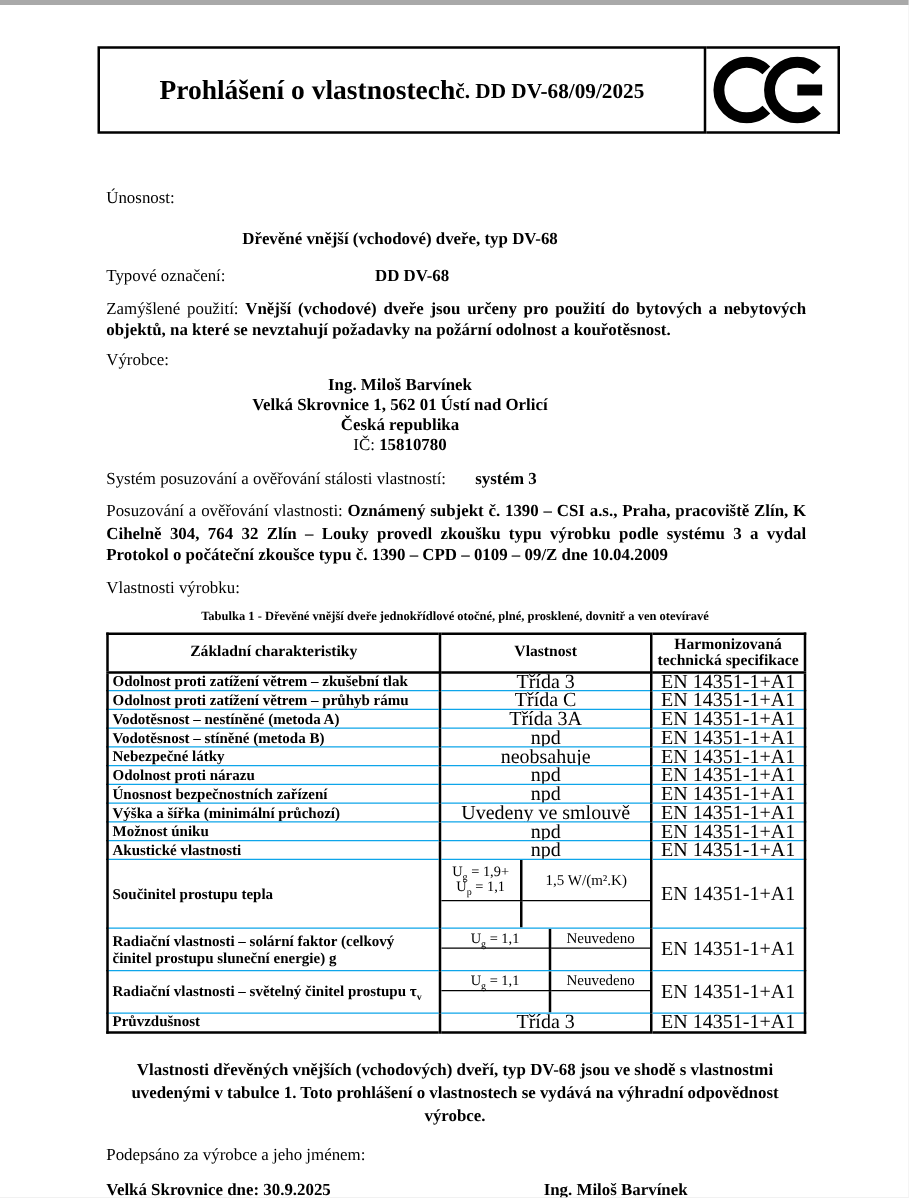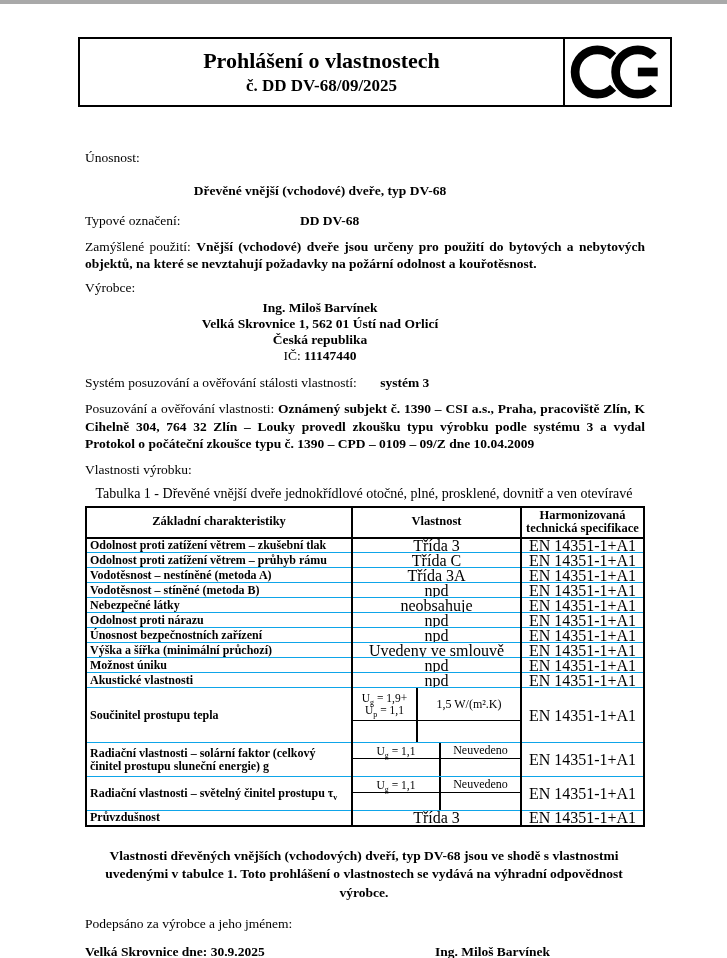--- a/index.html
+++ b/index.html
@@ -11,21 +11,21 @@
     border-top:4px solid #a9a9a9;
     box-sizing:border-box;
     font-family:"Liberation Serif","DejaVu Serif",serif;
     color:#000;
     overflow:hidden;
   }
   
   .header { position:absolute; top:33px; left:78px; display:flex; }
   .title-box {
     width:487px; height:70px; border:2px solid #000; box-sizing:border-box;
-    display:flex; flex-direction:column; align-items:center; justify-content:center;
+    display:flex; flex-direction:row; align-items:center; justify-content:center;
   }
   .title-main { font-size:22px; font-weight:bold; }
   .title-sub  { font-size:17px; font-weight:bold; margin-top:2px; }
   .ce-box {
     width:107px; height:70px; border:2px solid #000; border-left:none; box-sizing:border-box;
     display:flex; align-items:center; justify-content:center;
   }
   
   .doc-body { position:absolute; top:103px; left:85px; width:560px; font-size:13.5px; line-height:17px; }
   .p-product  { margin:42px 0 0 0; }
@@ -33,21 +33,21 @@
   .type-row   { margin:13px 0 0 0; position:relative; height:17px; }
   .type-value { position:absolute; left:215px; top:0; font-weight:bold; }
   .p-intended { margin:9px 0 0 0; text-align:justify; }
   .p-vyrobce  { margin:7px 0 0 0; }
   .manu-block { margin:4px 0 0 0; width:470px; text-align:center; font-weight:bold; line-height:16px; }
   .ic-label   { font-weight:normal; }
   .p-avcp     { margin:10px 0 0 0; }
   .avcp-value { font-weight:bold; margin-left:20px; }
   .p-assess   { margin:9px 0 0 0; text-align:justify; line-height:17.5px; }
   .p-props    { margin:8px 0 0 0; }
-  .caption    { margin:7px 0 0 0; width:558px; text-align:center; font-weight:normal; font-size:14px; }
+  .caption    { margin:7px 0 0 0; width:558px; text-align:center; font-weight:bold; font-size:10px; }
   b, .bold { font-weight:bold; }
   
   table.props { border-collapse:collapse; width:558px; table-layout:fixed; margin-top:4px; border:2px solid #000; }
   table.props td, table.props th { border:1px solid #0ea5e9; box-sizing:border-box; overflow:hidden; }
   table.props th { border-bottom:2px solid #000; font-size:12.5px; line-height:13.5px; padding:1px; }
   table.props .vline { border-right:2px solid #000; }
   tr.hdr { height:31px; }
   tr.simple { height:15px; }
   td.char { font-weight:bold; font-size:12px; line-height:13px; padding:0 3px; text-align:left; }
   td.val, td.spec { text-align:center; font-size:16px; line-height:13px; padding:0 1px; }
@@ -103,21 +103,21 @@
       <b>Vnější (vchodové) dveře jsou určeny pro použití do bytových a nebytových objektů, na které se nevztahují požadavky na požární odolnost a kouřotěsnost.</b>
     </p>
 
     <p class="p-vyrobce">Výrobce:</p>
     <div class="manu-block">
       <div>Ing. Miloš Barvínek</div>
       <div>Velká Skrovnice 1, 562 01 Ústí nad Orlicí</div>
       <div>Česká republika</div>
       <div>
         <span class="ic-label">IČ:</span>
-        <span>11147440</span>
+        <span>15810780</span>
       </div>
     </div>
 
     <p class="p-avcp">
       <span>Systém posuzování a ověřování stálosti vlastností:</span>
       <span class="avcp-value">systém 3</span>
     </p>
 
     <p class="p-assess">
       <span>Posuzování a ověřování vlastnosti:</span>

